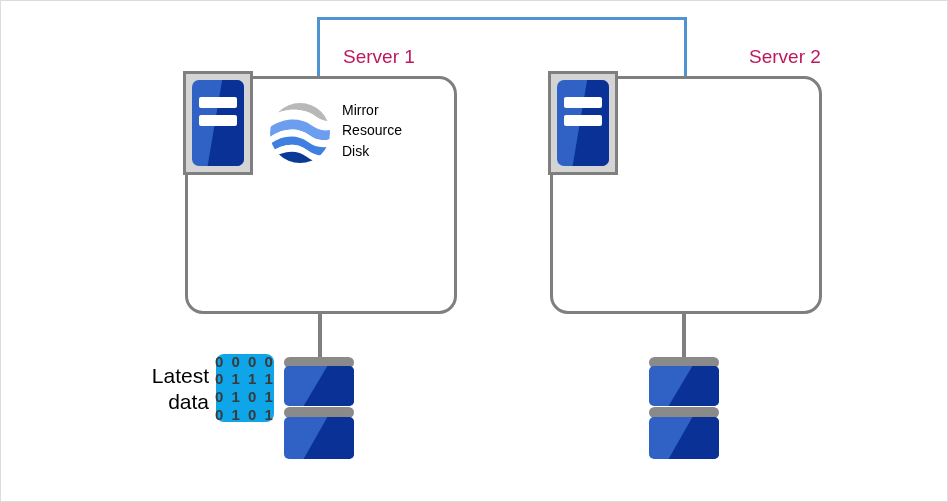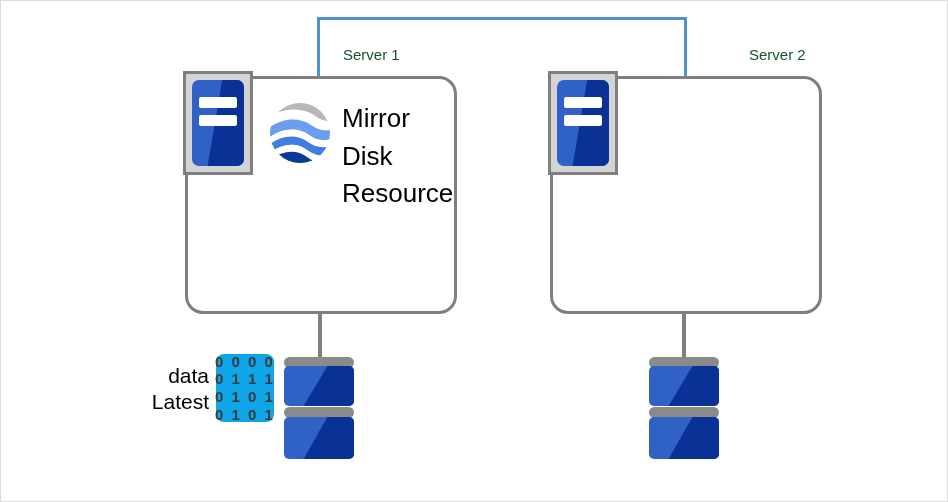--- a/index.html
+++ b/index.html
@@ -32,22 +32,22 @@
   }
 
   
   .server-box {
     border: 3px solid #7f7f7f;
     border-radius: 18px;
     background: #ffffff;
     box-sizing: border-box;
   }
   .server-label {
-    font-size: 15px;
-    color: #14532d;
+    font-size: 19px;
+    color: #be185d;
     white-space: nowrap;
     line-height: 1;
   }
 
   
   .srv-icon {
     background: #d4d4d4;
     border: 3px solid #7f7f7f;
     box-sizing: border-box;
   }
@@ -79,21 +79,21 @@
     height: 13%;
   }
   .srv-bar.b1 { top: 20%; }
   .srv-bar.b2 { top: 41%; }
 
   
   .globe-wrap { line-height: 0; }
 
   
   .res-text {
-    font-size: 26px;
+    font-size: 14px;
     color: #000000;
     line-height: 1.45;
     white-space: nowrap;
   }
 
   
   .cable {
     background: #7f7f7f;
     width: 4px;
   }
@@ -189,22 +189,22 @@
         <path d="M-4,39 C10,26 28,24 40,33 C48,39 57,40 66,35 L66,42 C57,47 47,46 39,40 C27,31 10,33 -4,46 Z" fill="#ffffff"></path>
         <path d="M-4,46 C10,33 27,31 39,40 C47,46 57,47 66,42 L66,51 C56,56 46,54 38,48 C26,39 10,42 -4,55 Z" fill="#3f7fe0"></path>
         <path d="M-4,55 C10,42 26,39 38,48 C46,54 56,56 66,51 L66,58 C56,63 46,61 38,55 C26,46 10,49 -4,62 Z" fill="#ffffff"></path>
         <path d="M-4,62 C10,49 26,46 38,55 C46,61 56,63 66,58 L66,70 L-4,70 Z" fill="#0a3a96"></path>
       </g>
     </svg>
   </div>
 
   <div class="abs res-text" style="left:341px; top:99px;">
     <div>Mirror</div>
+    <div>Resource</div>
     <div>Disk</div>
-    <div>Resource</div>
   </div>
 
   <div class="abs server-label" style="left:748px; top:46px;">Server 2</div>
 
   <div class="abs server-box" style="left:549px; top:75px; width:272px; height:238px;"></div>
 
   <div class="abs srv-icon" style="left:547px; top:70px; width:70px; height:104px;">
     <div class="srv-icon-inner">
       <div class="srv-icon-shade"></div>
       <div class="srv-bar b1"></div>
@@ -221,22 +221,22 @@
       <div class="dshade"></div>
     </div>
     <div class="disk-cap" style="top:50px;"></div>
     <div class="disk-body" style="top:60px; height:42px;">
       <div class="dshade"></div>
     </div>
   </div>
 
 
   <div class="abs caption right" style="left:118px; top:362px; width:90px;">
+    <div>Latest</div>
     <div>data</div>
-    <div>Latest</div>
   </div>
 
   <div class="abs data-chip" style="left:215px; top:353px; width:58px; height:68px;">
     <div class="data-row">0 0 0 0</div>
     <div class="data-row">0 1 1 1</div>
     <div class="data-row">0 1 0 1</div>
     <div class="data-row">0 1 0 1</div>
   </div>
 
   <div class="abs disk-stack" style="left:648px; top:356px; width:70px; height:102px;">

